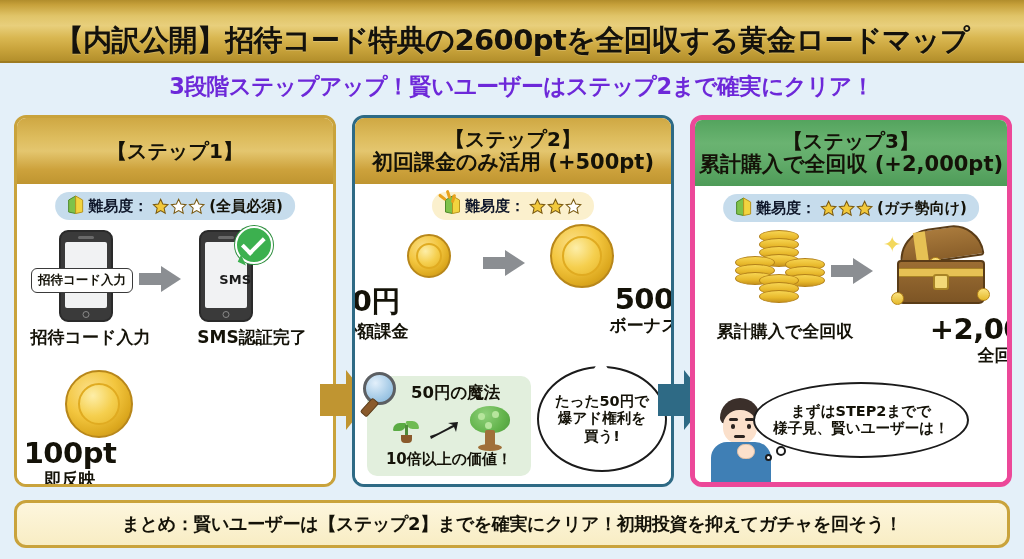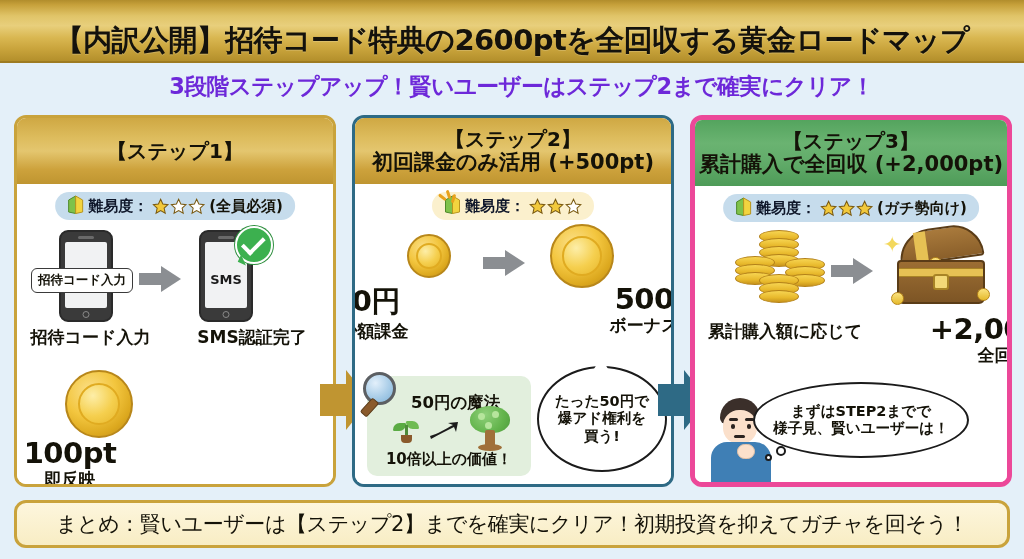--- a/index.html
+++ b/index.html
@@ -91,21 +91,21 @@
 
   
   .phone { position: absolute; width: 54px; height: 92px; border-radius: 9px;
            background: #3a3a3a; border: 2px solid #2a2a2a; }
   .phone .scr { position: absolute; left: 4px; top: 10px; right: 4px; bottom: 12px;
                 background: #f1f2f3; border-radius: 2px; }
   .phone .spk { position: absolute; left: 50%; transform: translateX(-50%); top: 4px;
                 width: 16px; height: 2.5px; background: #6a6a6a; border-radius: 2px; }
   .phone .hm  { position: absolute; left: 50%; transform: translateX(-50%); bottom: 2.5px;
                 width: 7px; height: 7px; border: 1.6px solid #8a8a8a; border-radius: 50%; }
-  .phone .sms { position: absolute; left: 0; right: 0; top: 40px; text-align: center;
+  .phone .sms { position: absolute; left: 0; right: 0; top: 40px; text-align: right;
                 font-size: 13px; font-weight: 900; color: #1b1b1b; }
 
   .tag-bubble {
     position: absolute; background: #fff; border: 1.8px solid #3a3a3a; border-radius: 6px;
     font-size: 12.5px; font-weight: 900; color: #141208; padding: 3px 6px; white-space: nowrap;
   }
   .check-badge {
     position: absolute; width: 38px; height: 38px; border-radius: 50%;
     background: #3cb04f; border: 2px solid #fff;
     display: flex; align-items: center; justify-content: center;
@@ -247,21 +247,21 @@
   .conn { position: absolute; top: 258px; width: 50px; height: 64px; }
   .conn svg { display: block; }
 
   
   .summary {
     position: absolute; left: 14px; top: 500px; width: 996px; height: 48px;
     background: linear-gradient(180deg,#fdf6dd 0%,#f8edc4 100%);
     border: 3px solid #c9a33c; border-radius: 12px;
     display: flex; align-items: center; justify-content: center;
   }
-  .summary .sm { font-size: 21px; font-weight: 400; color: #141208;
+  .summary .sm { font-size: 18px; font-weight: 700; color: #141208;
                  letter-spacing: -0.4px; white-space: nowrap; }
 </style>
 </head>
 <body>
 
 <div class="title-bar">
   <div class="tt">【内訳公開】招待コード特典の2600ptを全回収する黄金ロードマップ</div>
 </div>
 
 <div class="subtitle-row">
@@ -390,21 +390,21 @@
           <div class="n">500pt</div>
           <div class="s">ボーナス解放</div>
         </div>
       </div>
 
       <div class="magicbox" style="left:12px; top:192px; width:164px; height:100px;">
         <div class="loupe" style="left:-4px; top:-4px;">
           <div class="lens"></div>
             <div class="hand"></div>
         </div>
-        <div class="mt" style="left:44px; top:16px;">50円の魔法</div>
+        <div class="mt" style="left:44px; top:6px;">50円の魔法</div>
         <div class="sprout" style="left:24px; top:38px;">
           <div class="lf1"></div>
             <div class="lf2"></div>
             <div class="stem"></div>
             <div class="pot"></div>
         </div>
         <div class="blkarrow" style="left:62px; top:44px;">
           <svg width="30" height="20" viewBox="0 0 30 20">
               <path d="M1 16 C9 14 16 9 24 5 L19 3 L29 2 L27 12 L25 7 C17 11 9 15 2 19 Z" fill="#1b1b1b"></path>
             </svg>
@@ -500,21 +500,21 @@
           <div class="g2" style="left:36px; top:27px;"></div>
           <div class="g2" style="left:52px; top:30px;"></div>
           <div class="base">
               <div class="band"></div>
               <div class="lock"></div>
             </div>
           <div class="g2" style="left:-2px; top:62px;"></div>
           <div class="g2" style="left:84px; top:58px;"></div>
         </div>
 
-        <div class="cap" style="left:0px; top:92px; width:180px;">累計購入額に応じて</div>
+        <div class="cap" style="left:0px; top:92px; width:180px;">累計購入で全回収</div>
         <div class="bignum" style="left:152px; top:84px;">
           <div class="n">+2,000pt</div>
           <div class="s">全回収</div>
         </div>
       </div>
 
       <div class="person" style="left:12px; top:212px;">
         <div class="hair"></div>
         <div class="face"></div>
         <div class="eye" style="left:24px; top:26px;"></div>

